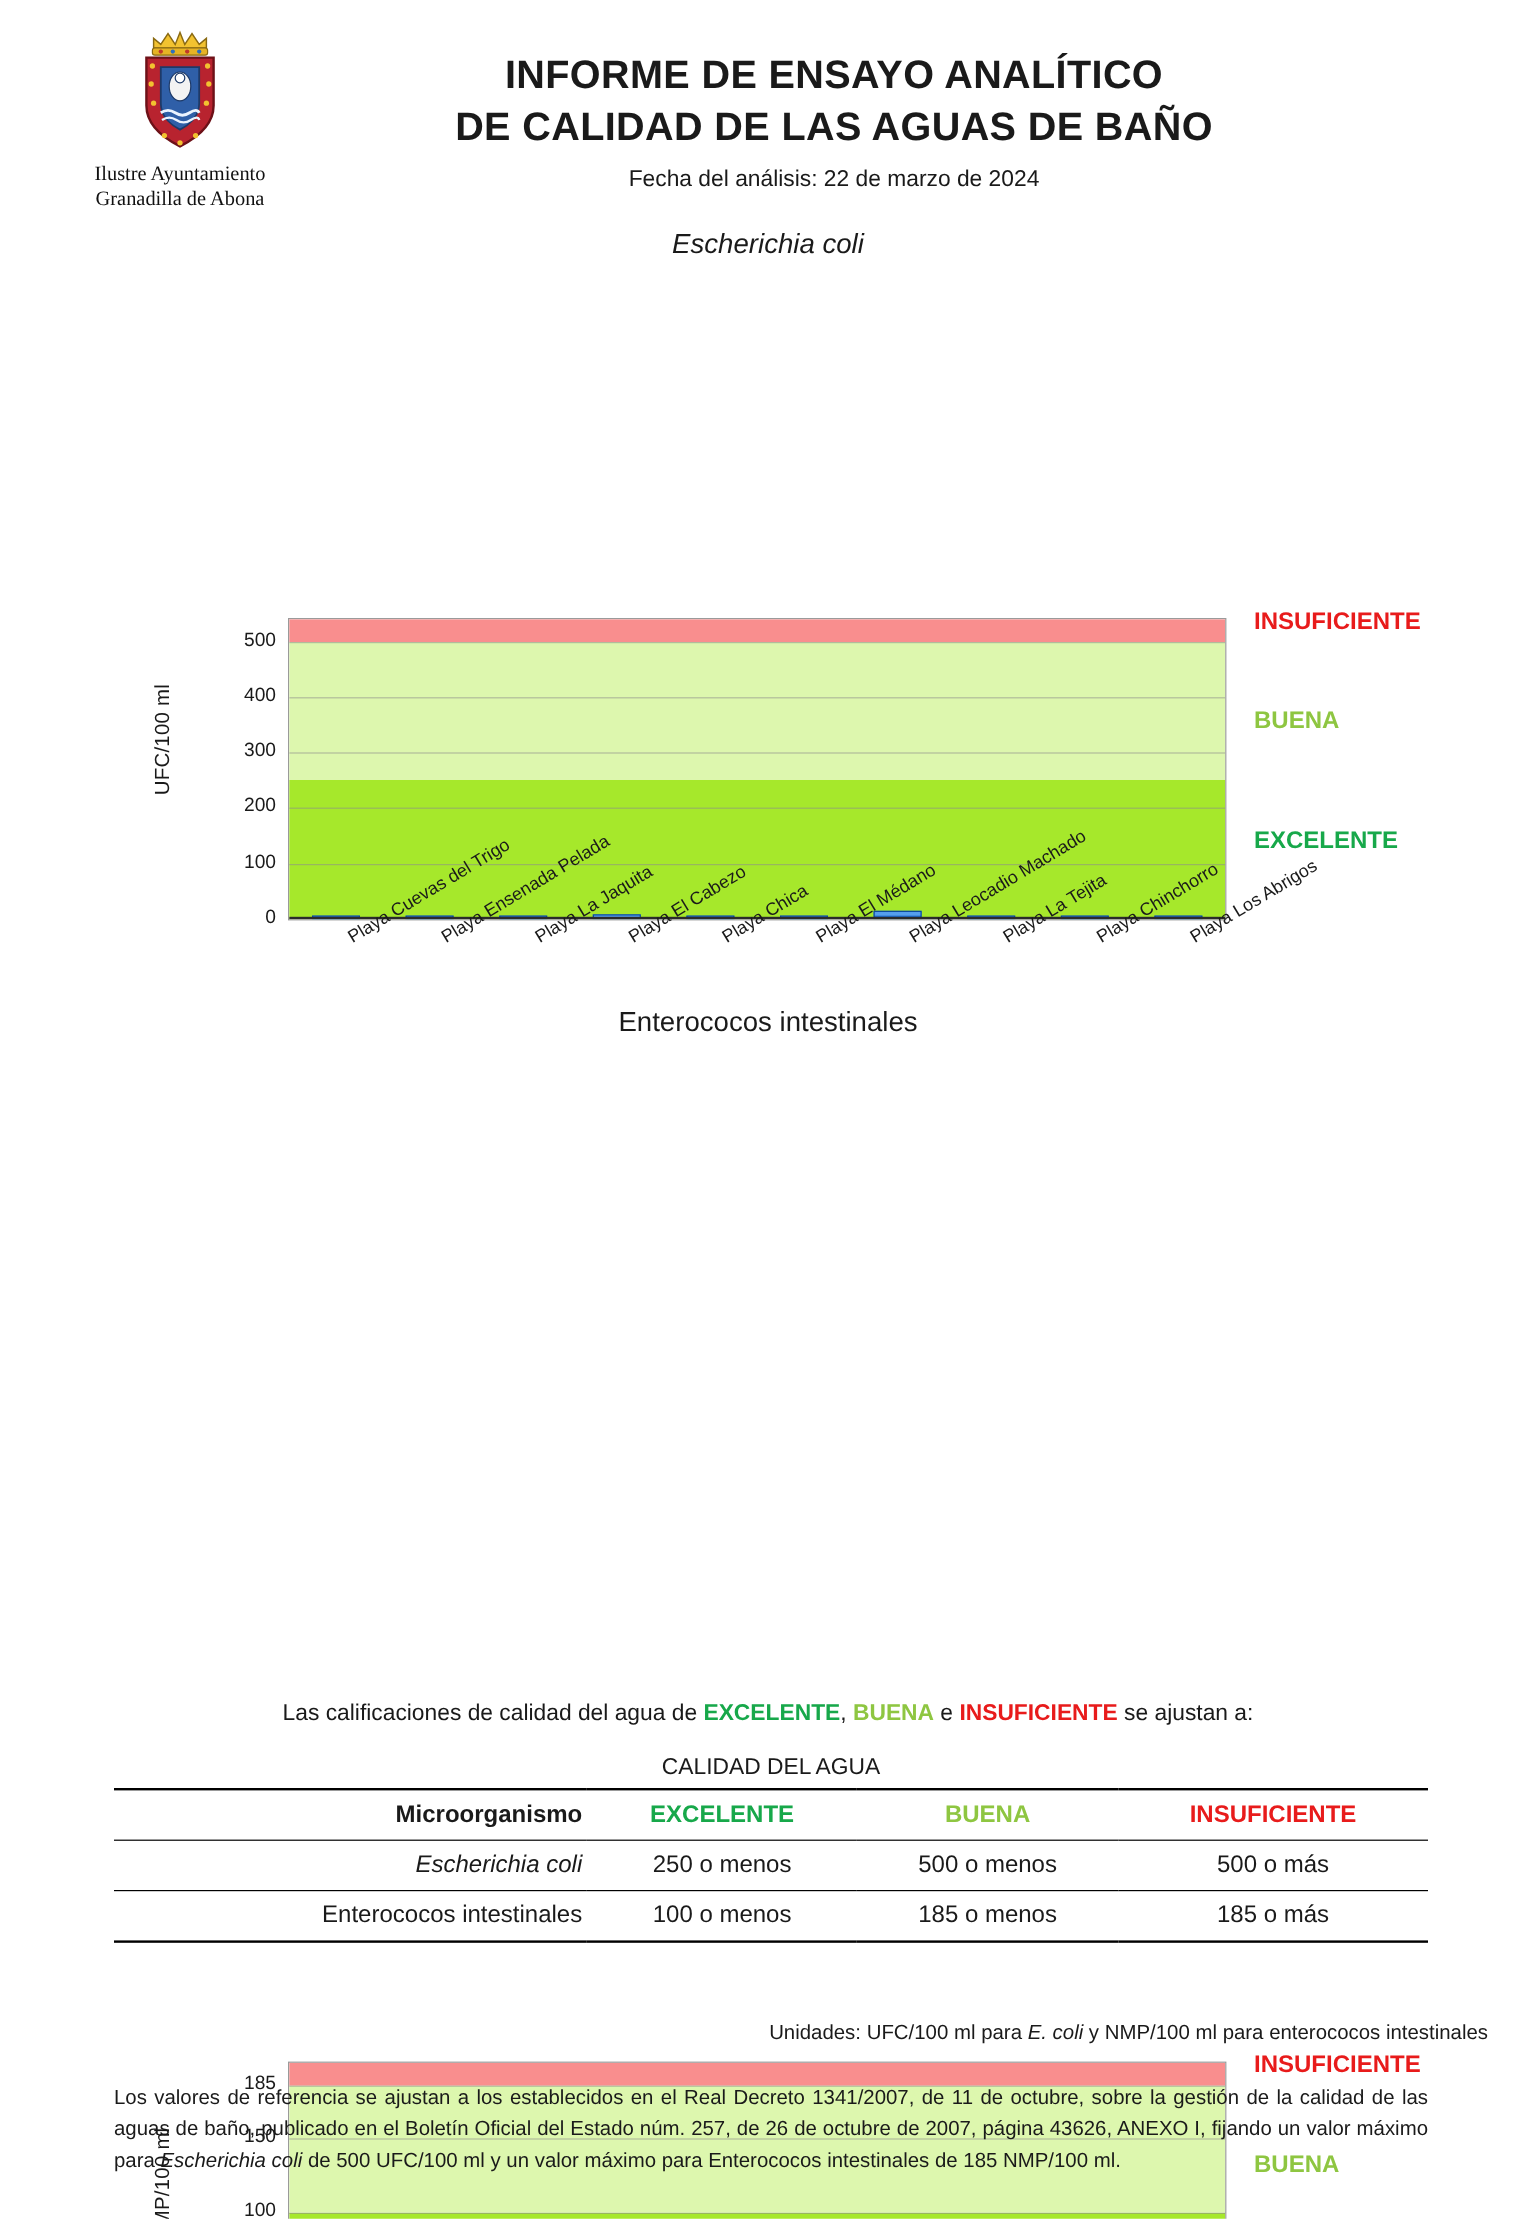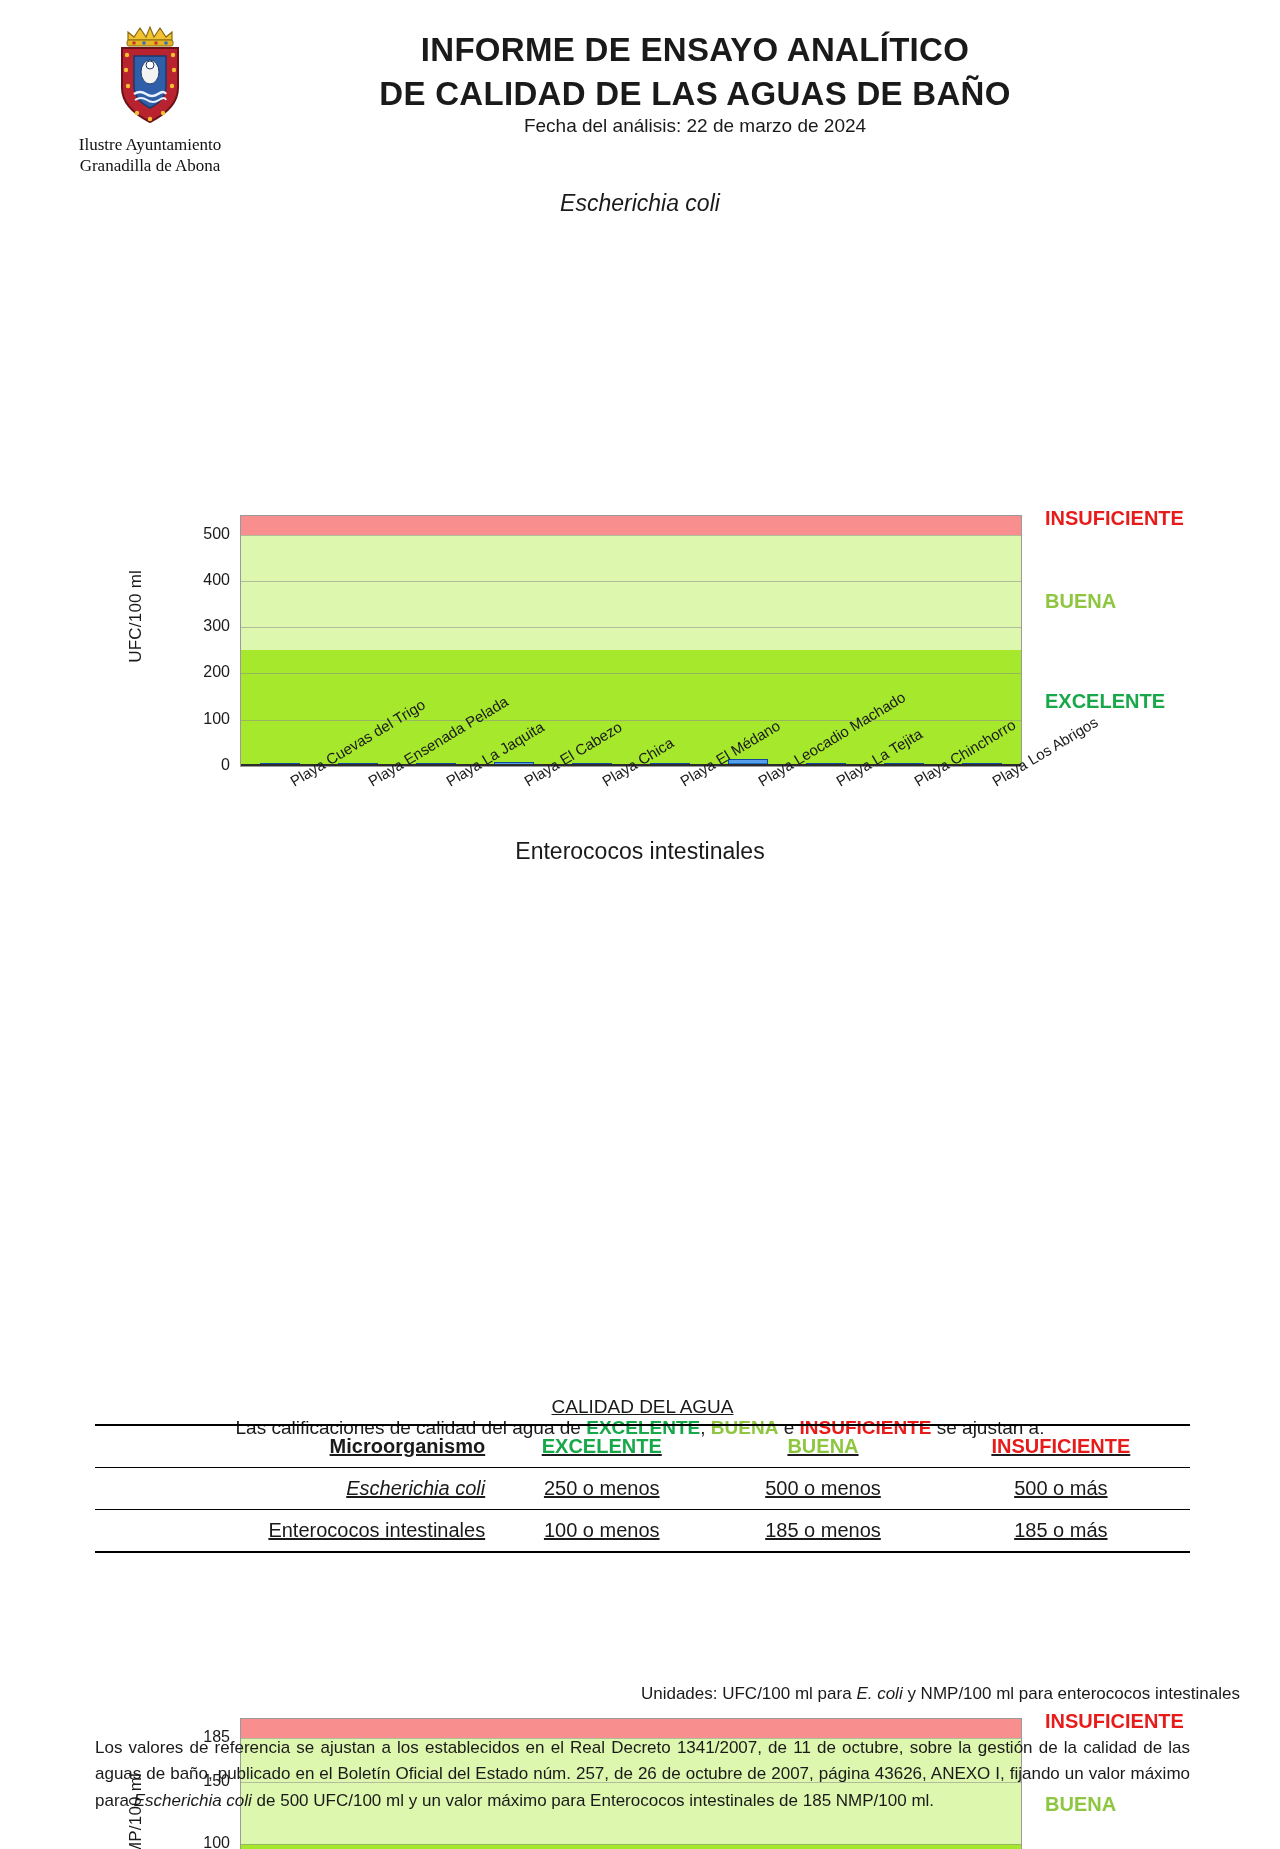--- a/index.html
+++ b/index.html
@@ -9,21 +9,21 @@
     position:relative;overflow:hidden;
   }
   .page{position:relative;width:1280px;height:1849px;}
 
   
   .header{position:relative;height:215px;}
   .crest{position:absolute;left:60px;top:18px;width:180px;text-align:center;}
   .crest-shield{width:92px;height:110px;margin:0 auto;position:relative;}
   .crest-name{font-family:"Liberation Serif", serif;font-size:17px;line-height:1.25;color:#111;margin-top:6px;}
   .title{position:absolute;left:230px;top:28px;width:930px;text-align:center;}
-  .title h1{margin:0;font-size:33px;font-weight:700;letter-spacing:.3px;line-height:1.32;}
+  .title h1{margin:12px;font-size:33px;font-weight:700;letter-spacing:.3px;line-height:1.32;}
   .subtitle{font-size:19px;}
 
   
   .chart-block{position:relative;}
   .chart-title{text-align:center;font-size:23px;margin-bottom:6px;}
   .chart-title.italic{font-style:italic;}
 
   .plot-wrap{position:relative;margin:0 auto;}
   .ylabel{
     position:absolute;writing-mode:vertical-rl;transform:rotate(180deg);
@@ -189,21 +189,21 @@
         </div>
         <div class="legend insuf" style="left: 1045px; top: -8px;">INSUFICIENTE</div>
         <div class="legend buena" style="left: 1045px; top: 75px;">BUENA</div>
       </div>
   </div>
 
   <div class="quality-line" style="top:1417px;">
     <span>Las calificaciones de calidad del agua de </span><span class="c-exc">EXCELENTE</span><span>, </span><span class="c-bue">BUENA</span><span> e </span><span class="c-ins">INSUFICIENTE</span><span> se ajustan a:</span>
   </div>
 
-  <div class="table-wrap" style="top:1396px;text-decoration:underline;">
+  <div class="table-wrap" style="top:1462px;">
     <div class="tbl-caption">CALIDAD DEL AGUA</div>
     <table>
       <tbody>
           <tr class="hdr">
         <td class="col-micro">Microorganismo</td>
         <td class="c-exc">EXCELENTE</td>
         <td class="c-bue">BUENA</td>
         <td class="c-ins">INSUFICIENTE</td>
       </tr>
       <tr class="row">

